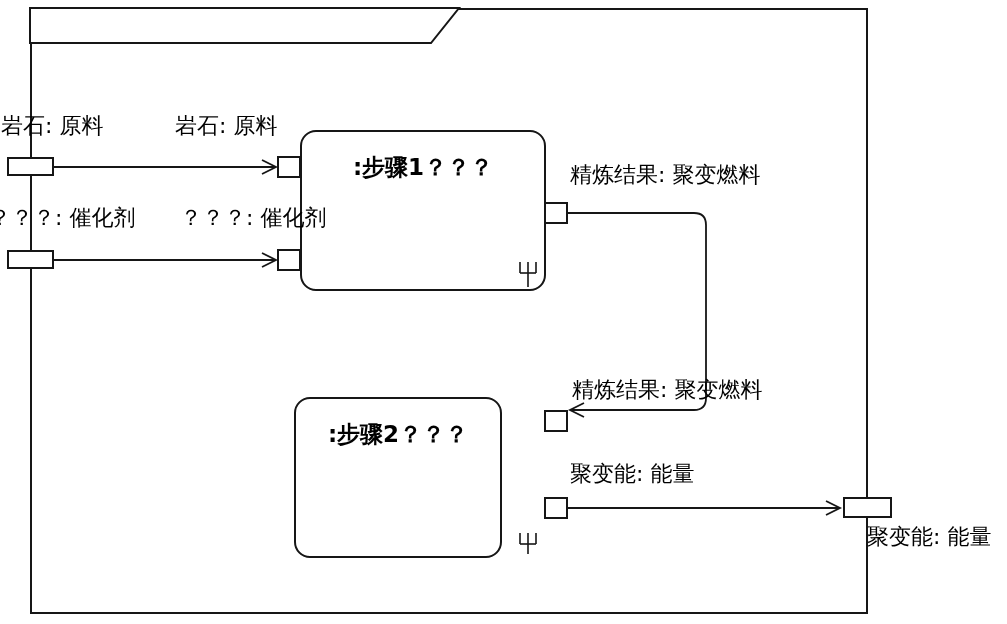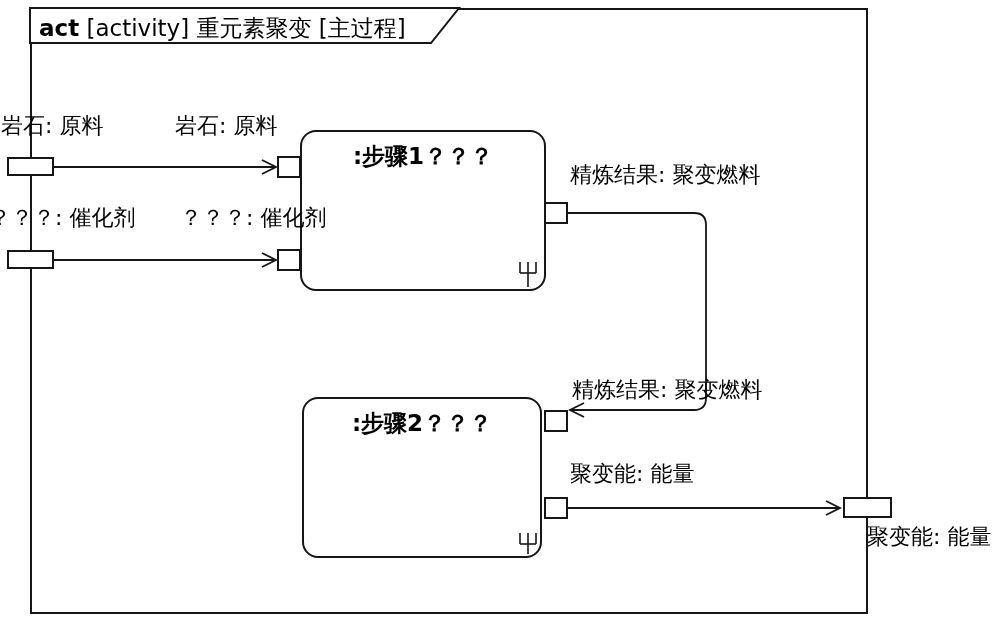--- a/index.html
+++ b/index.html
@@ -33,23 +33,23 @@
   .frame-title .kw { font-weight: bold; }
   .action {
     position: absolute;
     border: 2px solid #161616;
     border-radius: 16px;
     background: #ffffff;
     box-sizing: border-box;
     z-index: 3;
   }
   .action-step1 { left: 300px; top: 130px; width: 246px; height: 161px; }
-  .action-step2 { left: 302px; top: 397px; width: 240px; height: 161px; }
+  .action-step2 { left: 294px; top: 397px; width: 208px; height: 161px; }
   .action-title {
-    margin-top: 9px;
+    margin-top: 20px;
     text-align: center;
     font-weight: bold;
     font-size: 23px;
     white-space: nowrap;
   }
   .pin, .param {
     position: absolute;
     background: #ffffff;
     border: 2px solid #161616;
     box-sizing: border-box;
@@ -88,23 +88,20 @@
 </head>
 <body>
 
 <div class="canvas">
 
   <div class="frame"></div>
 
   <svg class="tab-svg" width="436" height="38">
     <polygon points="1,1 430,1 402,36 1,36" fill="#ffffff" stroke="#161616" stroke-width="2"></polygon>
   </svg>
-  <div class="frame-title">
-    <span class="kw">act</span><span> [activity] 重元素聚变 [主过程]</span>
-  </div>
 
   <div class="param param-rock"></div>
   <div class="param param-catalyst"></div>
   <div class="param param-energy"></div>
 
   <div class="action action-step1">
     <div class="action-title">:步骤1？？？</div>
   </div>
 
   <div class="action action-step2">

